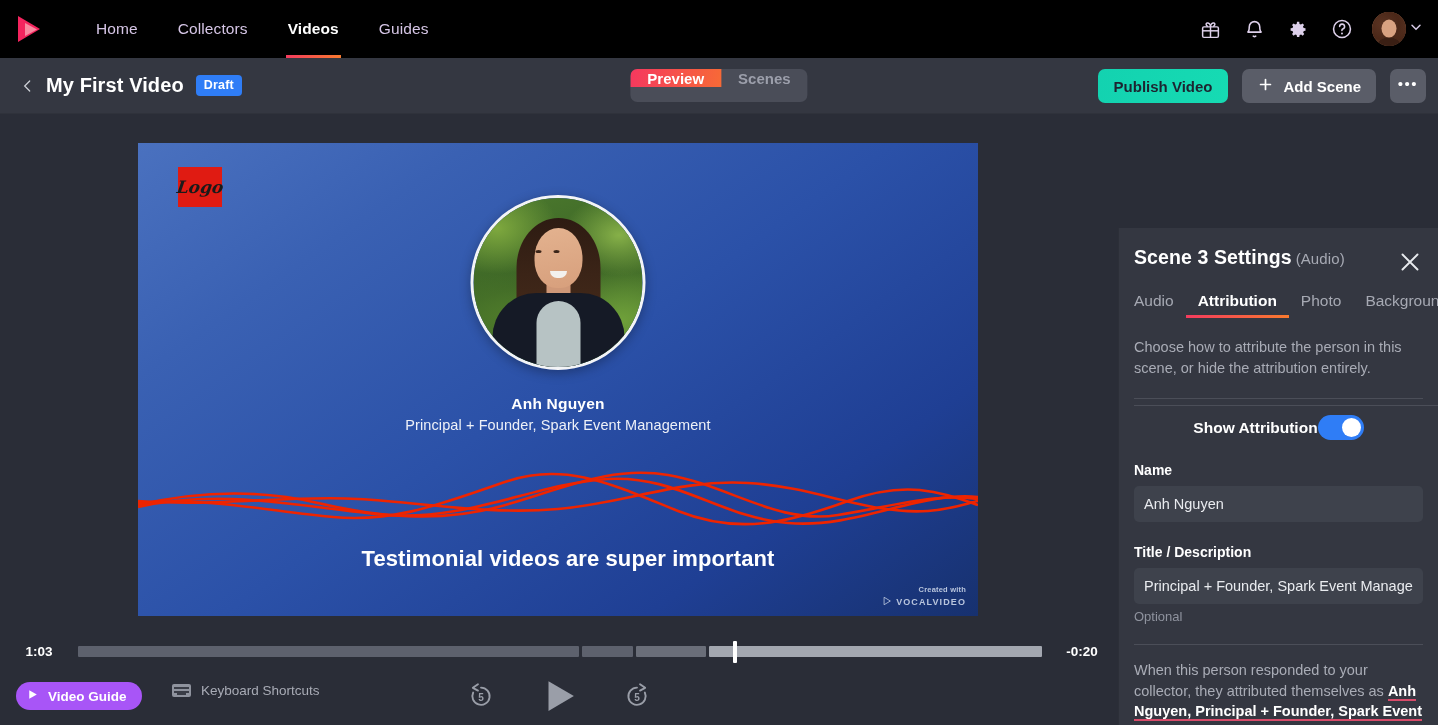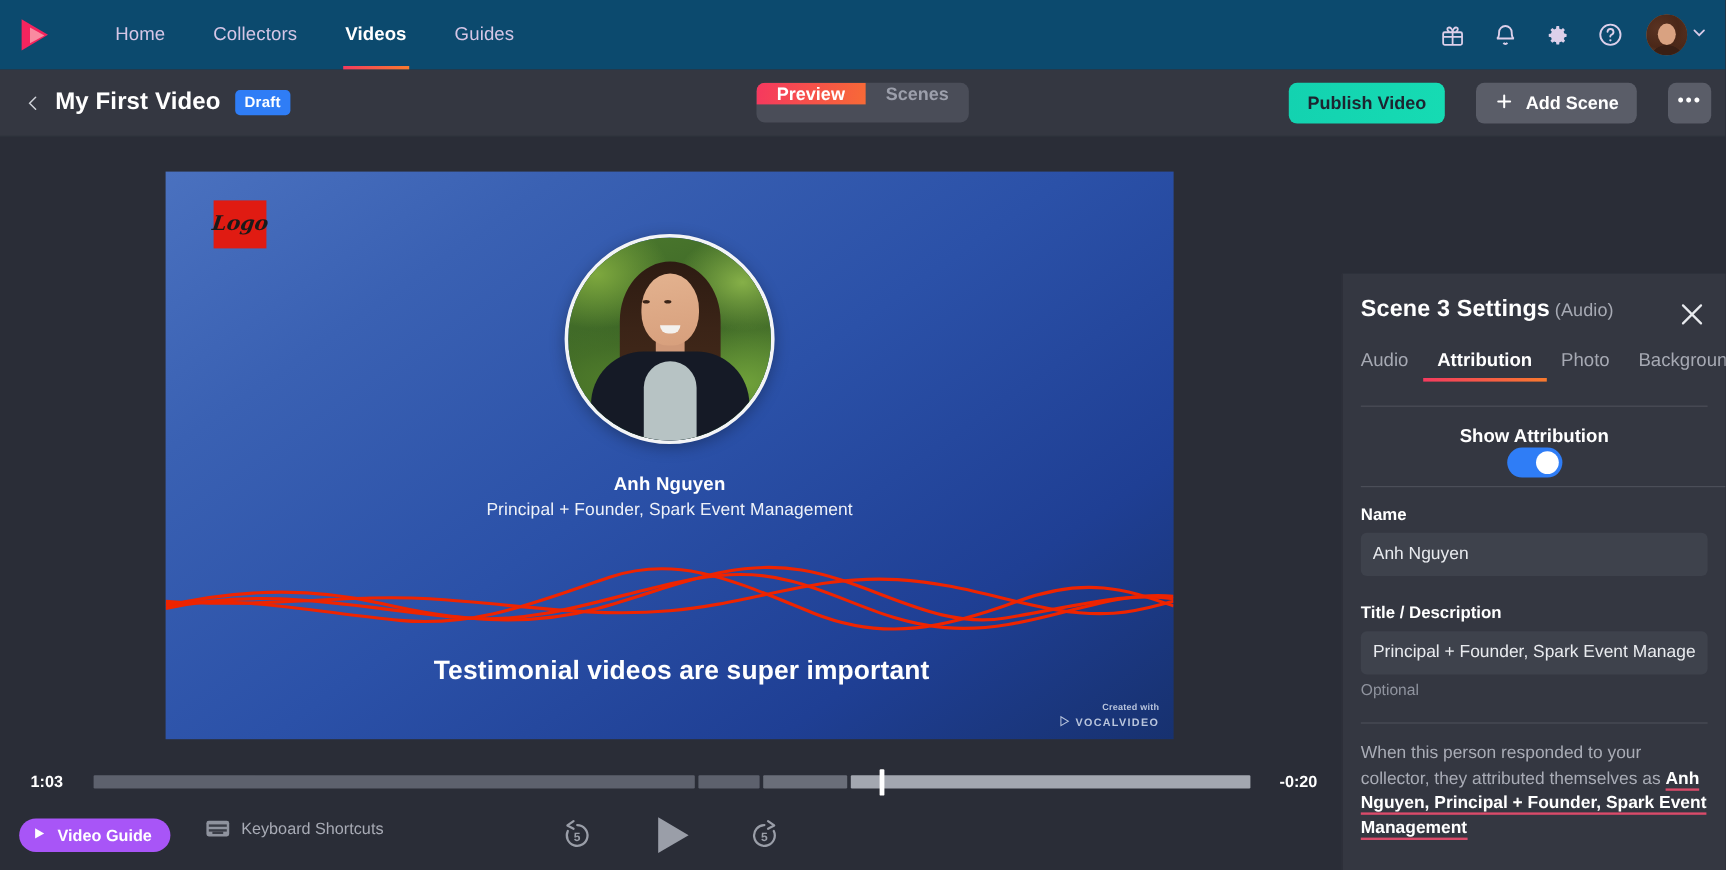--- a/index.html
+++ b/index.html
@@ -7,21 +7,21 @@
     width: 1438px; height: 725px;
     overflow: hidden;
     background: #2a2d37;
     font-family: "Liberation Sans", sans-serif;
     -webkit-font-smoothing: antialiased;
   }
 
   
   .topnav {
     height: 58px; width: 100%;
-    background: #0c4a6e;
+    background: #000000;
     display: flex; align-items: center;
     position: relative;
   }
   .brand-logo {
     width: 58px; height: 58px;
     display: flex; align-items: center; justify-content: center;
     flex: 0 0 auto;
   }
   .brand-logo svg { display: block; }
   .nav-items { display: flex; align-items: center; height: 58px; margin-left: 18px; }
@@ -108,21 +108,21 @@
     display:flex; align-items:center; justify-content:center;
     padding: 0 17px; font-size: 15px; font-weight: 700;
     color: #9c9fab; cursor: pointer; height: 18px;
   }
   .seg-btn.active {
     background: linear-gradient(100deg, #f5385f 0%, #f76a36 100%);
     color: #fff;
   }
   .subheader-right {
     position: absolute; right: 12px; top: 0; height: 56px;
-    display:flex; align-items:center; gap: 26px;
+    display:flex; align-items:center; gap: 14px;
   }
   .btn-publish {
     background: linear-gradient(100deg, #13d2b0 0%, #16dbb3 100%);
     color: #1d2430; font-weight: 700; font-size: 15px;
     border: none; border-radius: 7px;
     height: 34px; padding: 0 16px; cursor: pointer;
     font-family: inherit;
   }
   .btn-addscene {
     background: #5a5d68; color: #fff; font-weight: 700; font-size: 15px;
@@ -383,21 +383,20 @@
   .panel-desc {
     margin: 19px 15px 0;
     color: #a9acb6; font-size: 14.5px; line-height: 1.42;
   }
   .panel-rule {
     margin: 20px 15px 0; height: 1px; background: #4b4e58;
   }
   .toggle-row {
     display: flex; align-items: center; justify-content: center;
     margin: 16px 15px 0;
-    flex-direction: column;
   }
   .toggle-label { color: #fff; font-size: 15.5px; font-weight: 700; }
   .toggle {
     width: 46px; height: 25px; border-radius: 13px; background: #2f7df6;
     position: relative; cursor: pointer;
   }
   .toggle .knob {
     position: absolute; right: 3px; top: 3px;
     width: 19px; height: 19px; border-radius: 50%; background: #fff;
   }
@@ -640,20 +639,21 @@
     </div>
 
     <div class="tabs">
       <div class="tab">Audio</div>
       <div class="tab active">Attribution</div>
       <div class="tab">Photo</div>
       <div class="tab">Background</div>
     </div>
     <div class="tabs-rule"></div>
 
+    <div class="panel-desc">Choose how to attribute the person in this scene, or hide the attribution entirely.</div>
 
     <div class="panel-rule"></div>
 
     <div class="toggle-row">
       <div class="toggle-label">Show Attribution</div>
       <div class="toggle">
         <div class="knob"></div>
       </div>
     </div>
 

